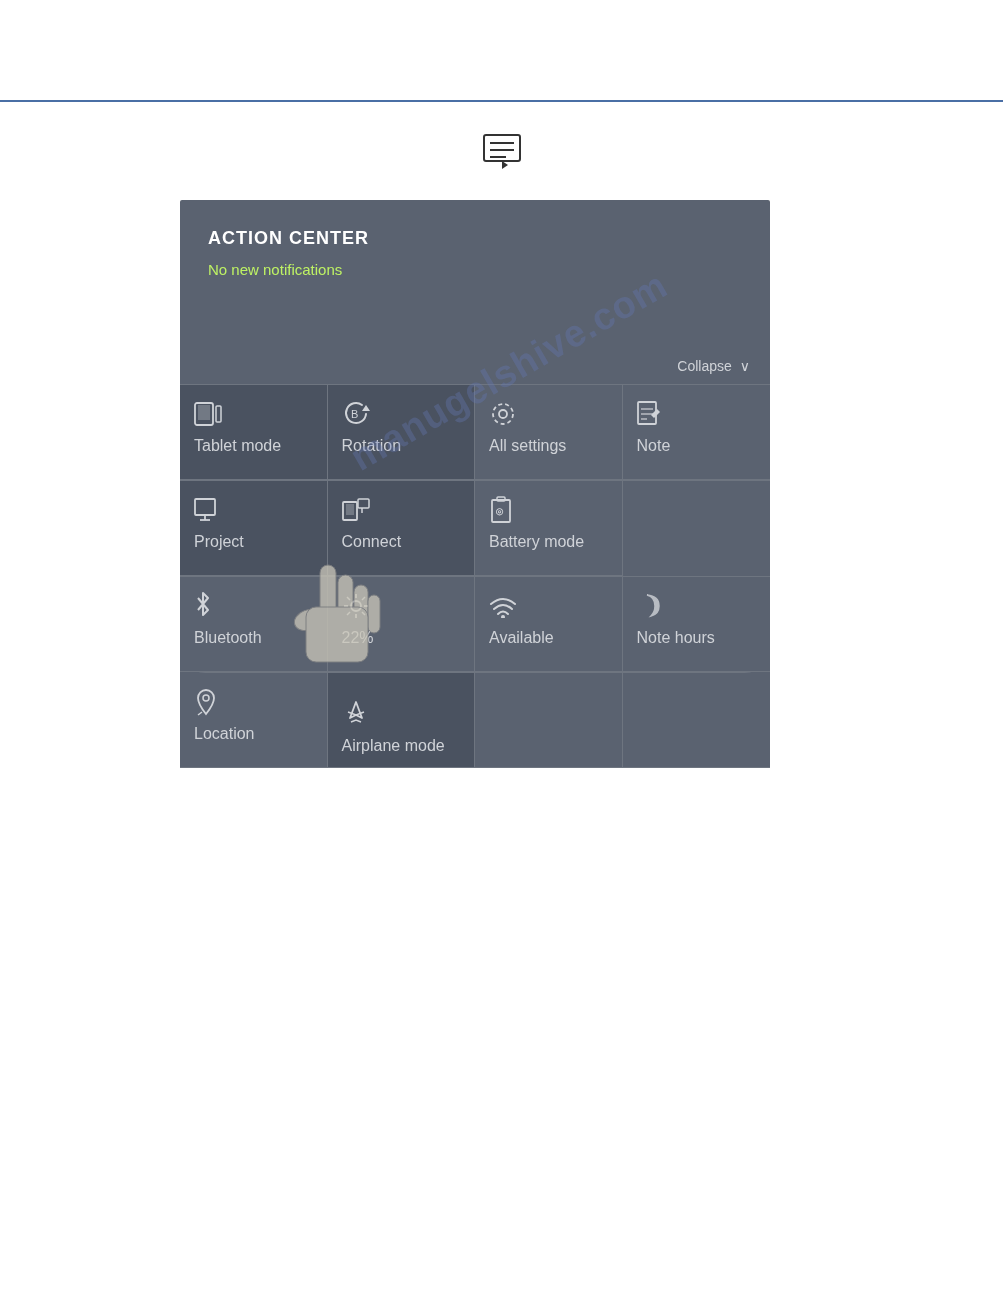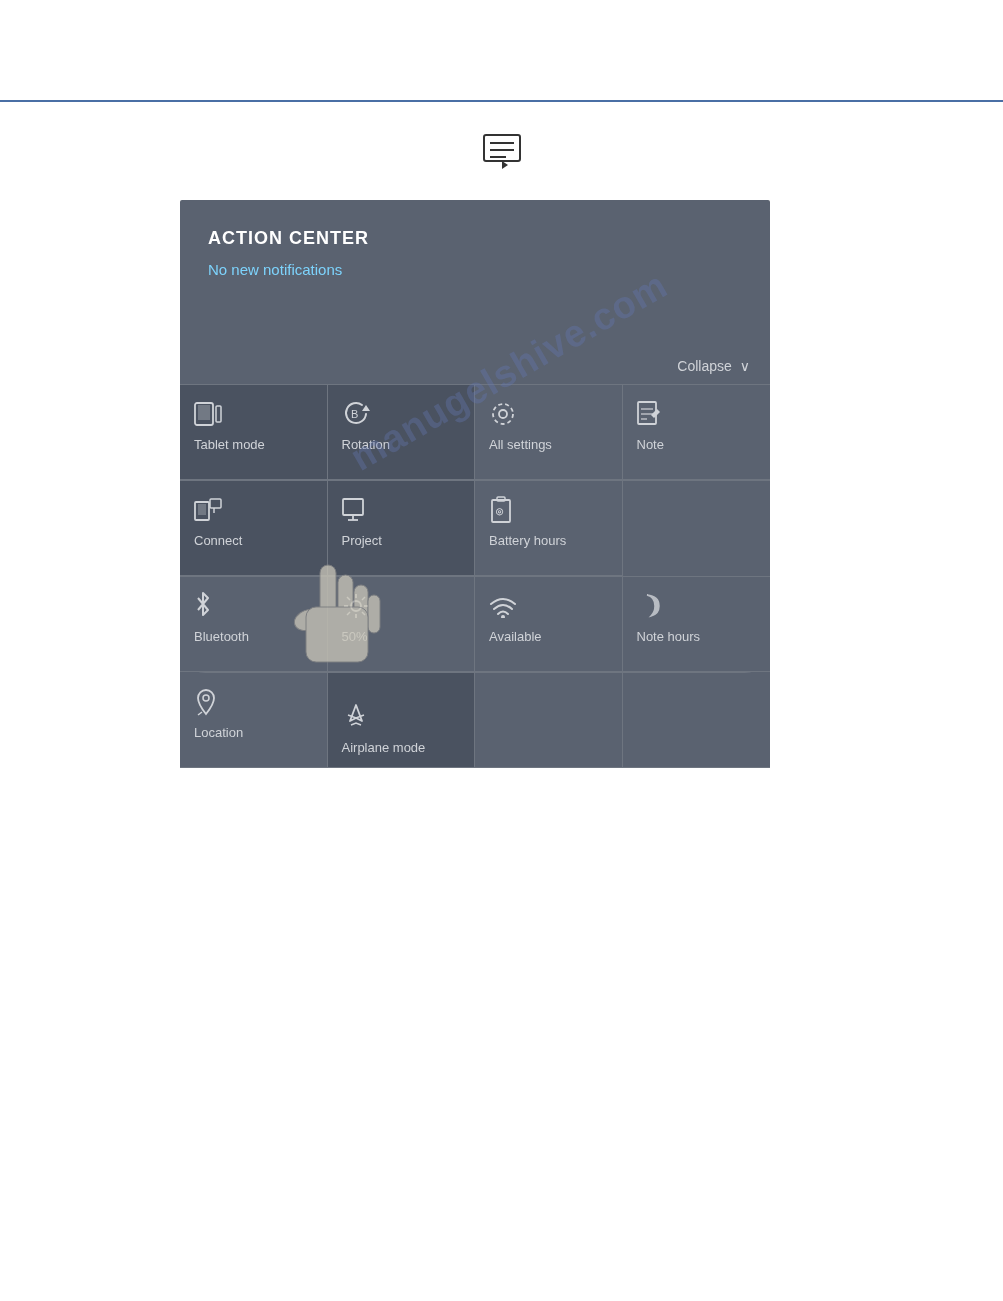--- a/index.html
+++ b/index.html
@@ -54,21 +54,21 @@
     .panel-title {
       font-size: 18px;
       font-weight: 700;
       color: #ffffff;
       letter-spacing: 1px;
       margin-bottom: 12px;
     }
 
     .panel-subtitle {
       font-size: 15px;
-      color: #7dd3fc;
+      color: #bef264;
       margin-bottom: 0;
     }
 
     .collapse-row {
       display: flex;
       justify-content: flex-end;
       padding: 80px 20px 10px 20px;
     }
 
     .collapse-btn {
@@ -111,21 +111,21 @@
     .cell-icon {
       font-size: 24px;
       color: #d0d3d8;
       line-height: 1;
       height: 30px;
       display: flex;
       align-items: center;
     }
 
     .cell-label {
-      font-size: 13px;
+      font-size: 16px;
       color: #d0d3d8;
       font-weight: 500;
     }
 
     .cell-label.bold {
       font-weight: 700;
       color: #ffffff;
     }
 
     
@@ -242,50 +242,50 @@
         </svg>
       </div>
       <div class="cell-label">Note</div>
     </div>
   </div>
 
   <div class="grid-section">
 
     <div class="grid-cell active">
       <div class="cell-icon">
+        <svg width="26" height="24" viewBox="0 0 26 24" fill="none">
+          <rect x="1" y="1" width="20" height="16" rx="1" stroke="#d0d3d8" stroke-width="1.8" fill="none"></rect>
+          <line x1="11" y1="17" x2="11" y2="22" stroke="#d0d3d8" stroke-width="1.8"></line>
+          <line x1="6" y1="22" x2="16" y2="22" stroke="#d0d3d8" stroke-width="1.8"></line>
+        </svg>
+      </div>
+      <div class="cell-label">Project</div>
+    </div>
+
+    <div class="grid-cell active">
+      <div class="cell-icon">
         <svg width="28" height="24" viewBox="0 0 28 24" fill="none">
           <rect x="1" y="4" width="14" height="18" rx="1" stroke="#d0d3d8" stroke-width="1.8" fill="none"></rect>
           <rect x="4" y="6" width="8" height="11" fill="#d0d3d8" opacity="0.3"></rect>
           <rect x="16" y="1" width="11" height="9" rx="1" stroke="#d0d3d8" stroke-width="1.5" fill="none"></rect>
           <line x1="20" y1="10" x2="20" y2="15" stroke="#d0d3d8" stroke-width="1.5"></line>
         </svg>
       </div>
       <div class="cell-label">Connect</div>
     </div>
 
-    <div class="grid-cell active">
-      <div class="cell-icon">
-        <svg width="26" height="24" viewBox="0 0 26 24" fill="none">
-          <rect x="1" y="1" width="20" height="16" rx="1" stroke="#d0d3d8" stroke-width="1.8" fill="none"></rect>
-          <line x1="11" y1="17" x2="11" y2="22" stroke="#d0d3d8" stroke-width="1.8"></line>
-          <line x1="6" y1="22" x2="16" y2="22" stroke="#d0d3d8" stroke-width="1.8"></line>
-        </svg>
-      </div>
-      <div class="cell-label">Project</div>
-    </div>
-
     <div class="grid-cell">
       <div class="cell-icon">
         <svg width="24" height="28" viewBox="0 0 24 28" fill="none">
           <rect x="3" y="4" width="18" height="22" rx="1" stroke="#d0d3d8" stroke-width="1.8" fill="none"></rect>
           <rect x="8" y="1" width="8" height="4" rx="1" stroke="#d0d3d8" stroke-width="1.5" fill="none"></rect>
           <text x="7" y="20" font-size="12" fill="#d0d3d8" font-family="Arial" font-weight="bold">⌾</text>
         </svg>
       </div>
-      <div class="cell-label">Battery  hours</div>
+      <div class="cell-label">Battery  mode</div>
     </div>
 
   </div>
 
   <div class="grid-section">
 
     <div class="grid-cell">
       <div class="cell-icon">
         <svg width="18" height="28" viewBox="0 0 18 28" fill="none">
           <path d="M4 6 L14 18 L9 23 L9 1 L14 6 L4 18" stroke="#d0d3d8" stroke-width="2" fill="none" stroke-linejoin="round"></path>
@@ -301,21 +301,21 @@
           <line x1="14" y1="2" x2="14" y2="6" stroke="#d0d3d8" stroke-width="1.8"></line>
           <line x1="14" y1="22" x2="14" y2="26" stroke="#d0d3d8" stroke-width="1.8"></line>
           <line x1="2" y1="14" x2="6" y2="14" stroke="#d0d3d8" stroke-width="1.8"></line>
           <line x1="22" y1="14" x2="26" y2="14" stroke="#d0d3d8" stroke-width="1.8"></line>
           <line x1="5" y1="5" x2="8" y2="8" stroke="#d0d3d8" stroke-width="1.5"></line>
           <line x1="20" y1="20" x2="23" y2="23" stroke="#d0d3d8" stroke-width="1.5"></line>
           <line x1="23" y1="5" x2="20" y2="8" stroke="#d0d3d8" stroke-width="1.5"></line>
           <line x1="8" y1="20" x2="5" y2="23" stroke="#d0d3d8" stroke-width="1.5"></line>
         </svg>
       </div>
-      <div class="cell-label">50%</div>
+      <div class="cell-label">22%</div>
     </div>
 
     <div class="grid-cell">
       <div class="cell-icon">
         <svg width="28" height="24" viewBox="0 0 28 24" fill="none">
           <path d="M2 10 Q14 0 26 10" stroke="#d0d3d8" stroke-width="2" fill="none" stroke-linecap="round"></path>
           <path d="M5 15 Q14 7 23 15" stroke="#d0d3d8" stroke-width="2" fill="none" stroke-linecap="round"></path>
           <path d="M9 20 Q14 15 19 20" stroke="#d0d3d8" stroke-width="2" fill="none" stroke-linecap="round"></path>
           <circle cx="14" cy="23" r="2" fill="#d0d3d8"></circle>
         </svg>

